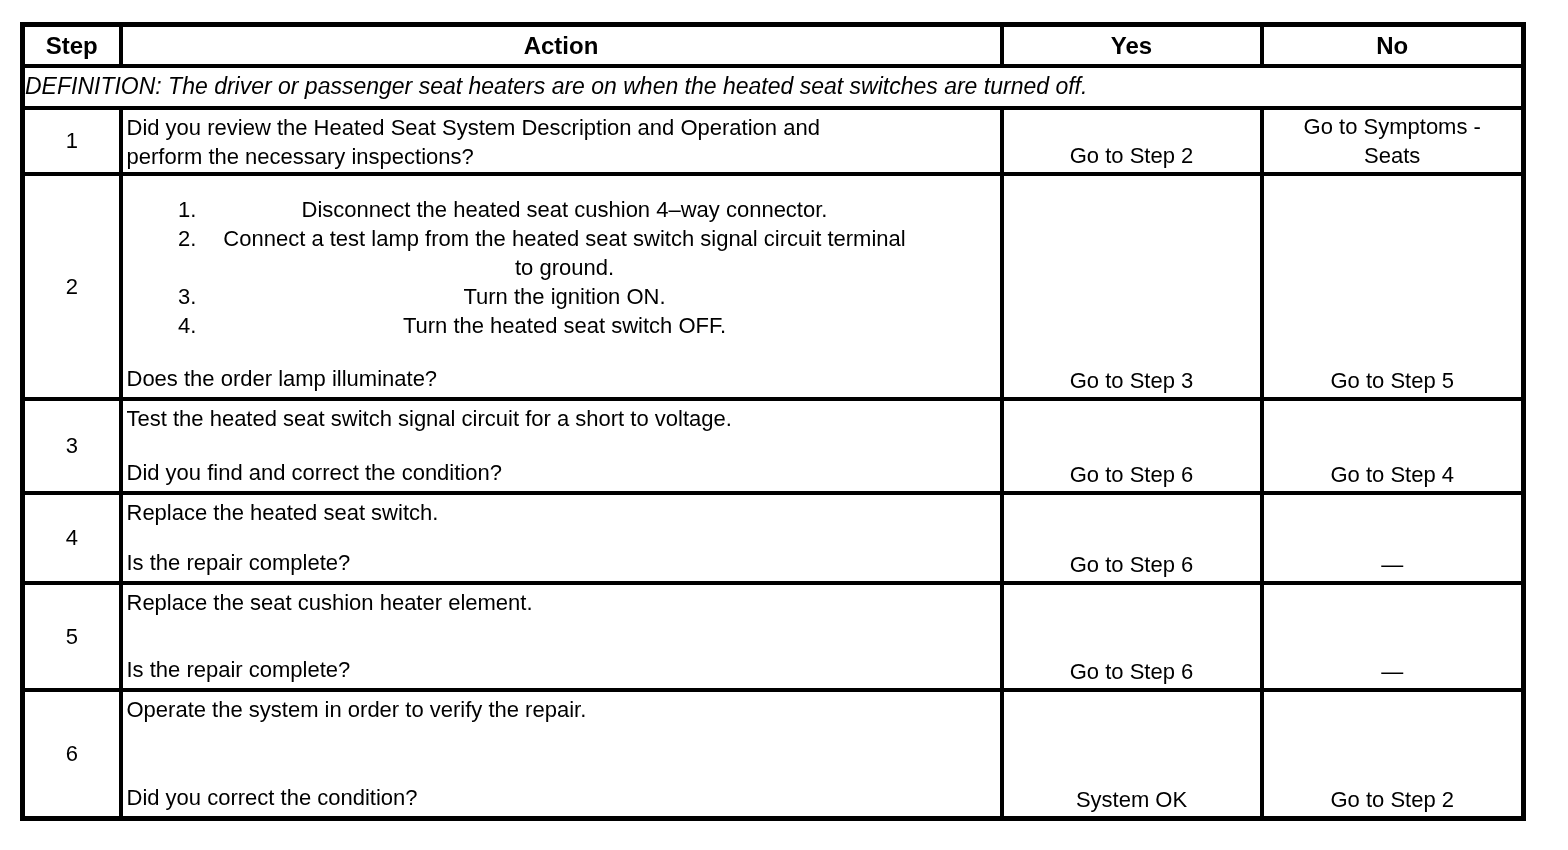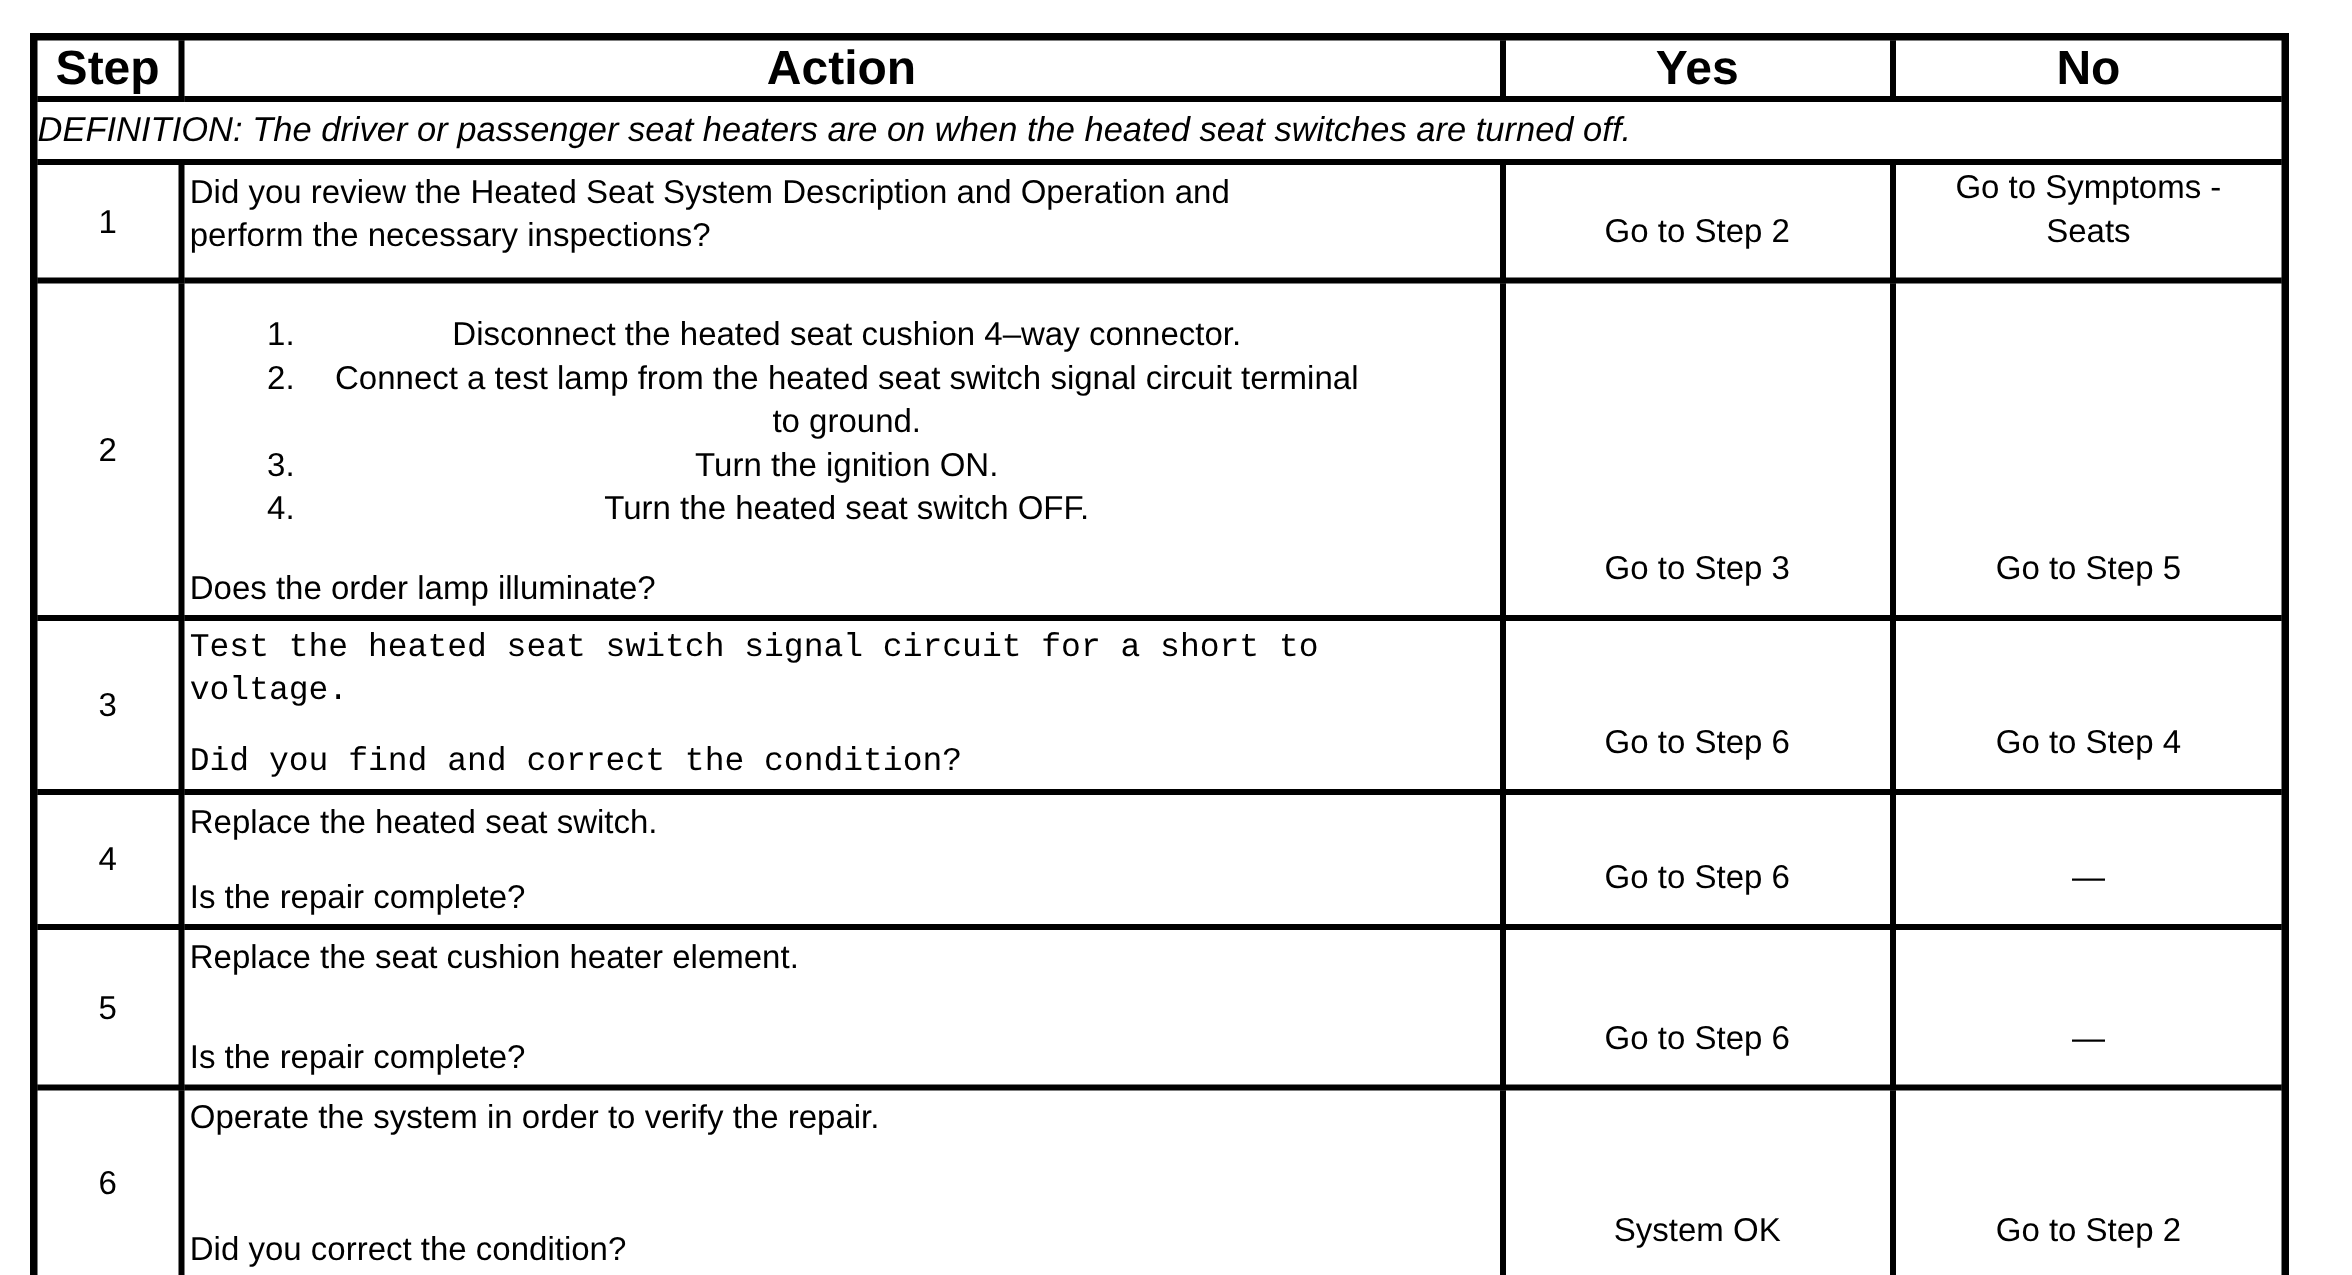--- a/index.html
+++ b/index.html
@@ -27,21 +27,21 @@
     line-height: 29px;
   }
   table.diag th,
   table.diag td {
     border: 4px solid #000;
     padding: 0;
     overflow: hidden;
     box-sizing: border-box;
   }
   th.hdr {
-    font-size: 32px;
+    font-size: 24px;
     font-weight: bold;
     text-align: center;
     vertical-align: middle;
     height: 41px;
     background: #fff;
   }
   td.definition {
     height: 42px;
     vertical-align: middle;
     text-align: left;
@@ -79,27 +79,27 @@
   }
   .question {
     padding-top: 2px;
   }
   td.yn {
     vertical-align: bottom;
     text-align: center;
     font-size: 22px;
   }
   td.yn .yn-text {
-    padding-bottom: 17px;
+    padding-bottom: 2px;
     white-space: pre-line;
   }
   
   .rh1 { height: 62px; }
   .rh2 { height: 221px; }
-  .rh3 { height: 112px; font-family: Liberation Mono, monospace; }
+  .rh3 { height: 90px; }
   .rh4 { height: 86px; }
   .rh5 { height: 103px; }
   .rh6 { height: 124px; }
 </style>
 </head>
 <body>
 
 <div class="page">
   <table class="diag">
     <colgroup>

